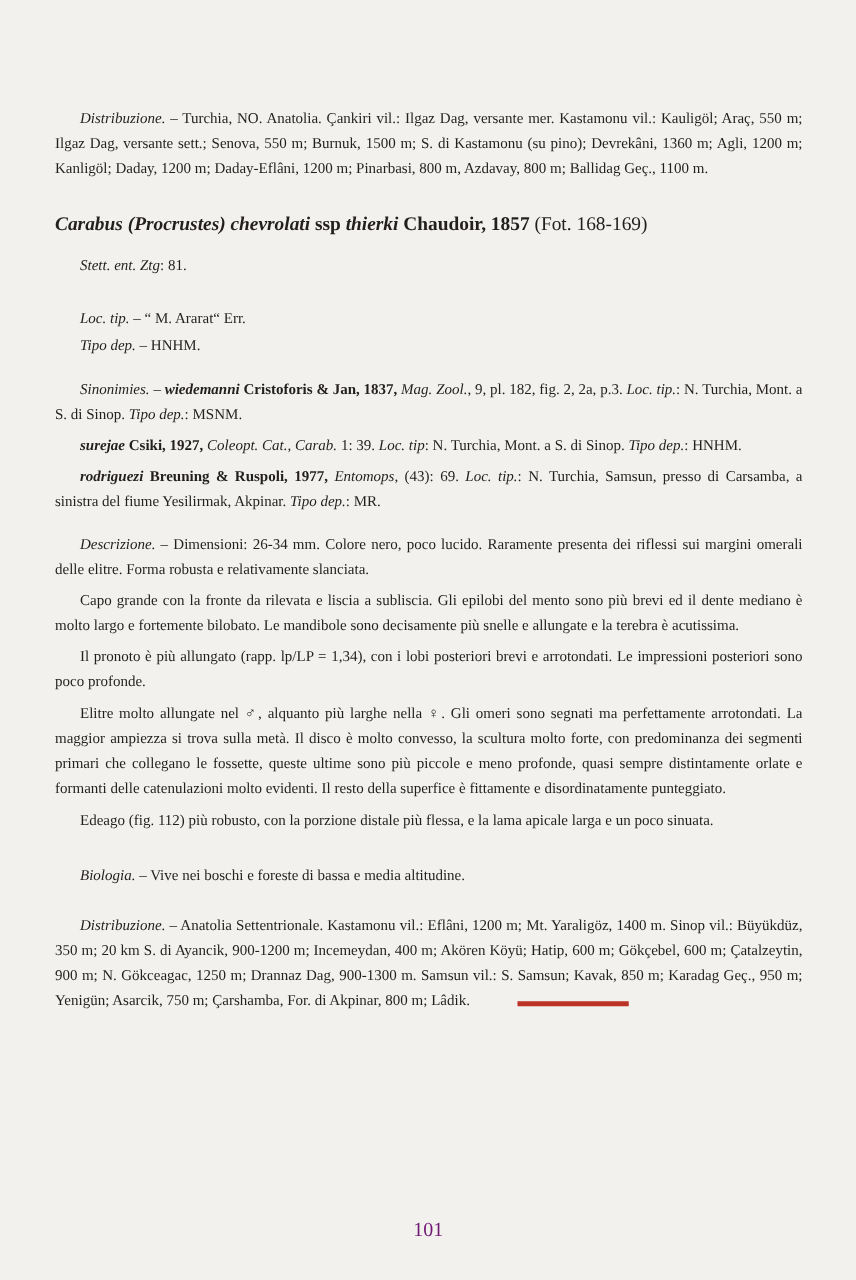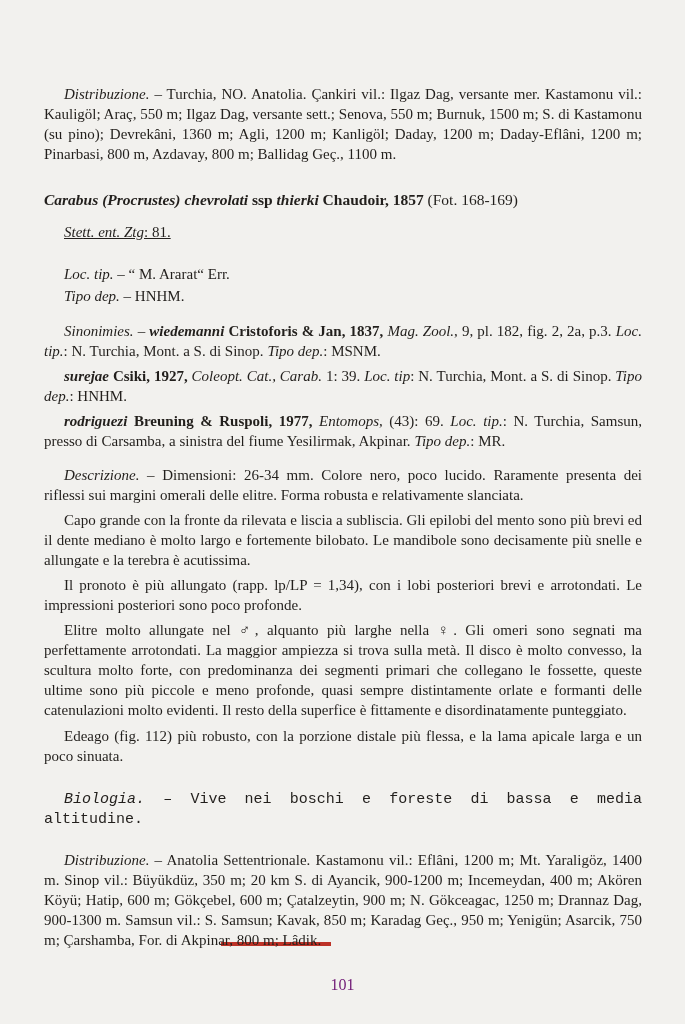--- a/index.html
+++ b/index.html
@@ -18,40 +18,40 @@
     overflow: hidden;
   }
   .text-column {
     position: absolute;
     left: 44px;
     top: 84px;
     width: 598px;
   }
   .text-column p {
     margin: 0;
-    font-size: 15px;
+    font-size: 12px;
     line-height: 20px;
     text-align: justify;
     text-indent: 20px;
   }
   .seg-i  { font-style: italic; }
   .seg-b  { font-weight: 700; }
   .seg-bi { font-weight: 700; font-style: italic; }
   .seg-m  { border-bottom: 4px solid #bd3227; padding-bottom: 14px; }
 
   .p-heading  { margin-top: 26px !important; text-indent: 0 !important; font-size: 15.5px !important; }
-  .p-ref      { margin-top: 12px !important; text-decoration: underline; }
+  .p-ref      { margin-top: 12px !important; }
   .p-loctip   { margin-top: 22px !important; }
   .p-tipodep  { margin-top: 2px  !important; }
   .p-sin1     { margin-top: 15px !important; }
   .p-sin      { margin-top: 5px  !important; }
   .p-descr    { margin-top: 14px !important; }
   .p-body     { margin-top: 5px  !important; }
   .p-edeago   { margin-top: 6px  !important; }
-  .p-biologia { margin-top: 24px !important; font-family: Liberation Mono, monospace; }
+  .p-biologia { margin-top: 24px !important; }
   .p-dist2    { margin-top: 20px !important; }
 
   .page-number {
     position: absolute;
     left: 0;
     top: 976px;
     width: 100%;
     text-align: center;
     font-size: 16px;
     color: #701a75;

